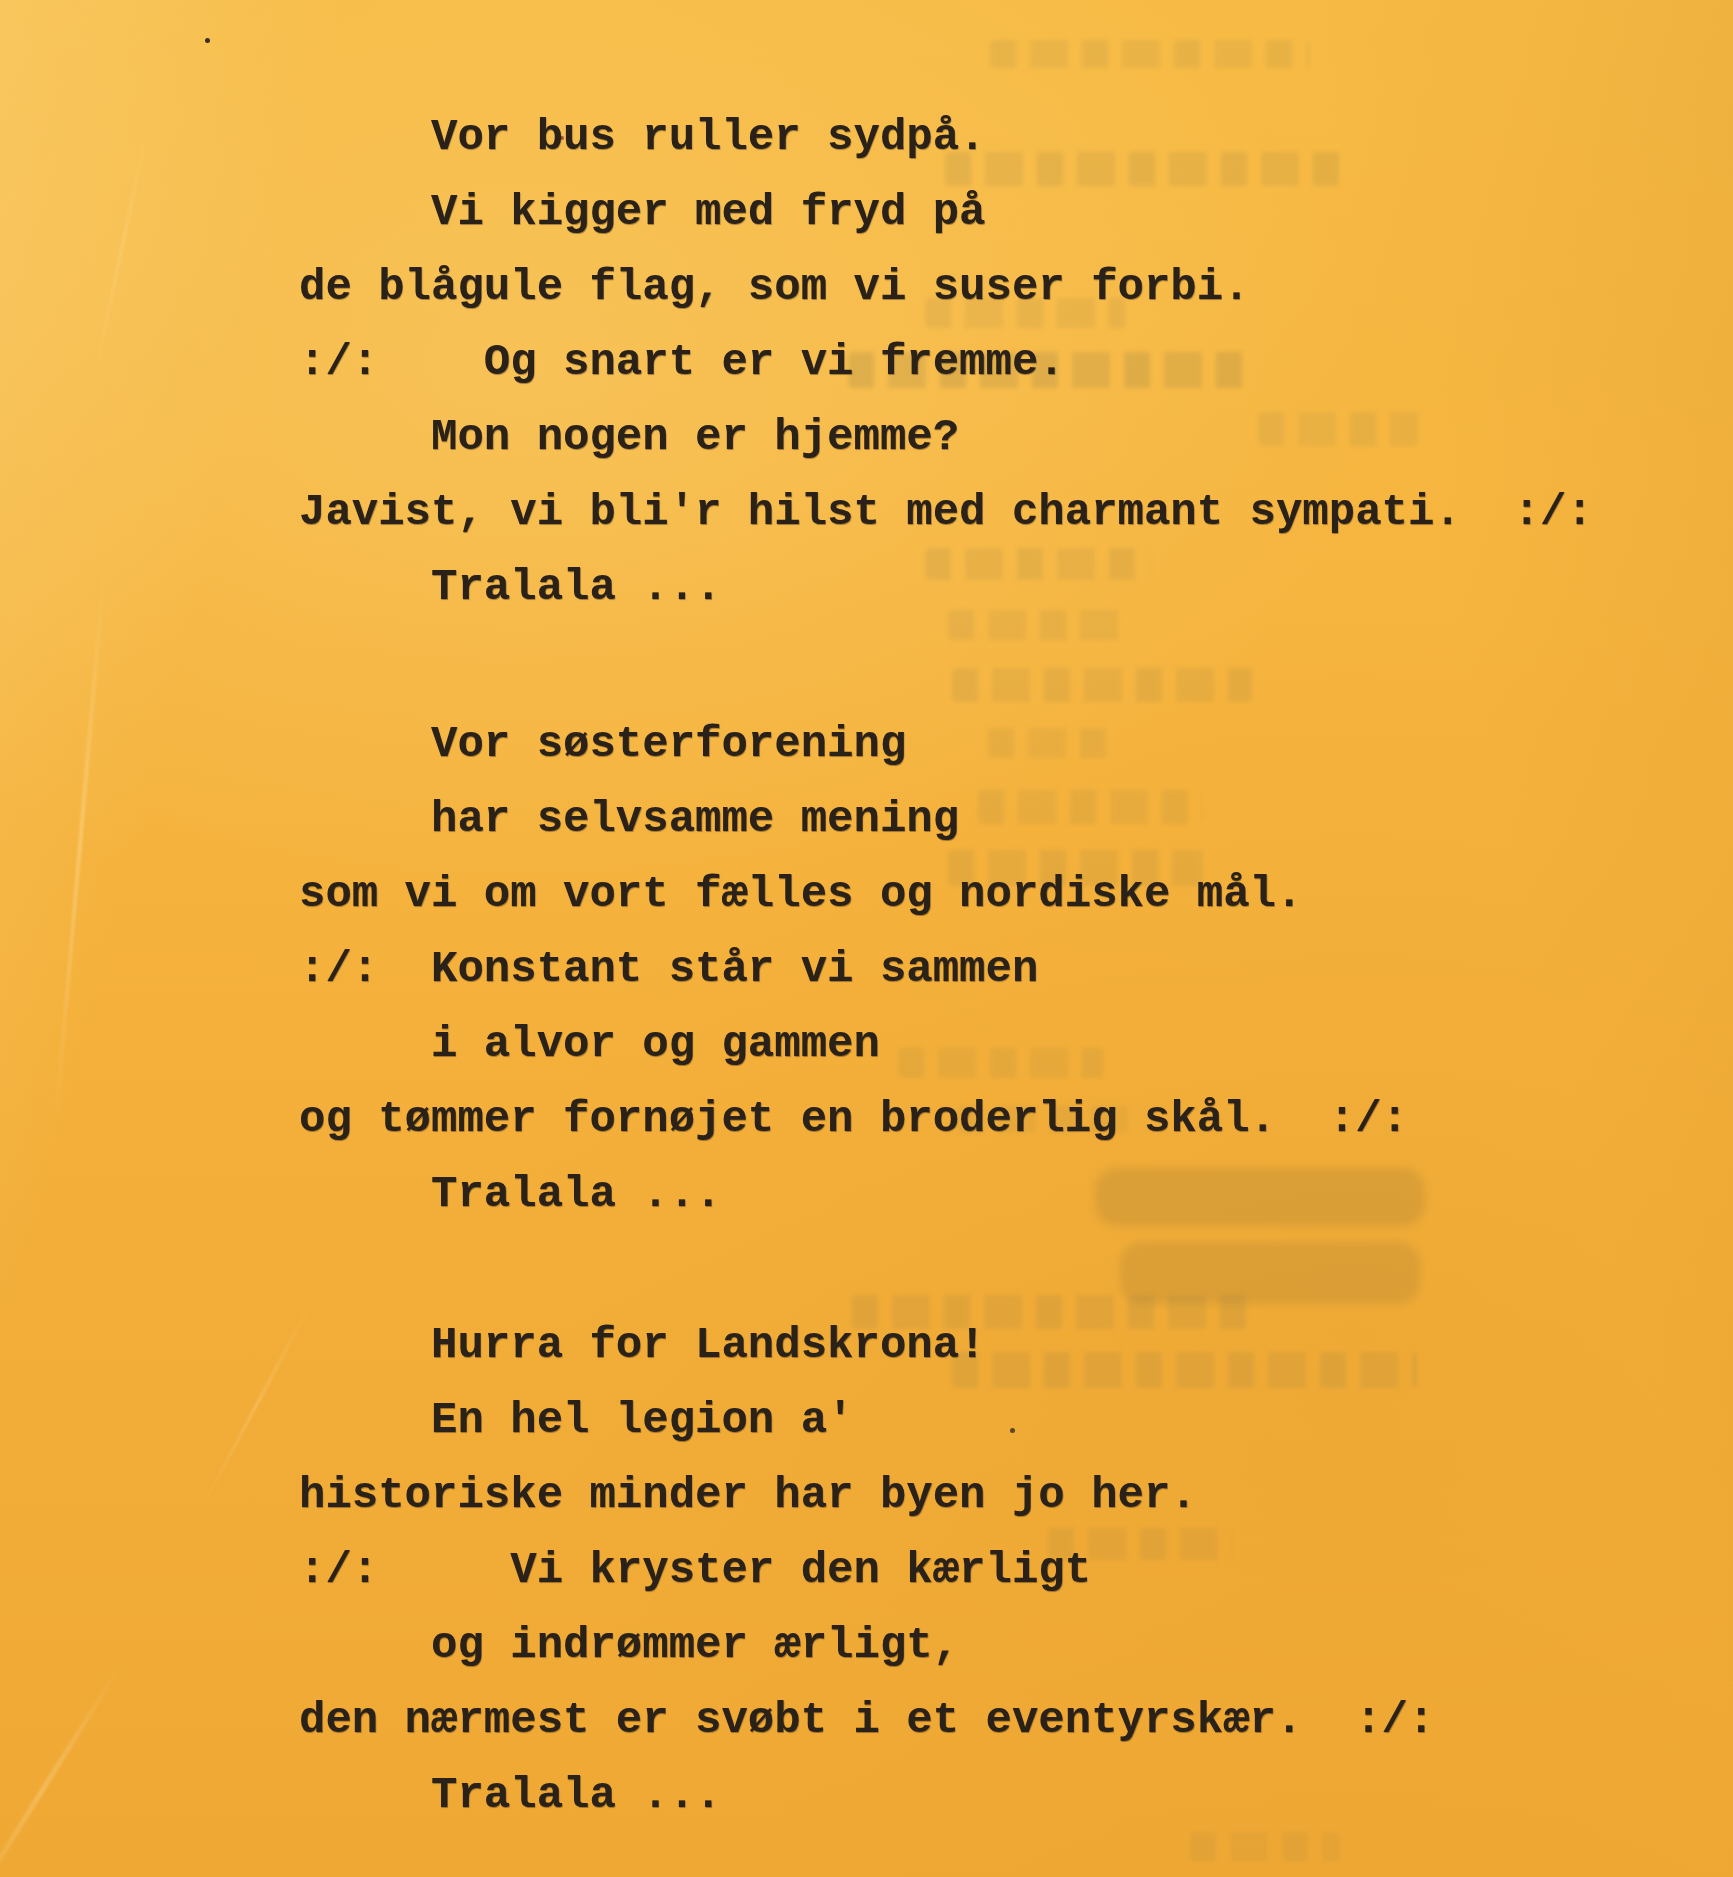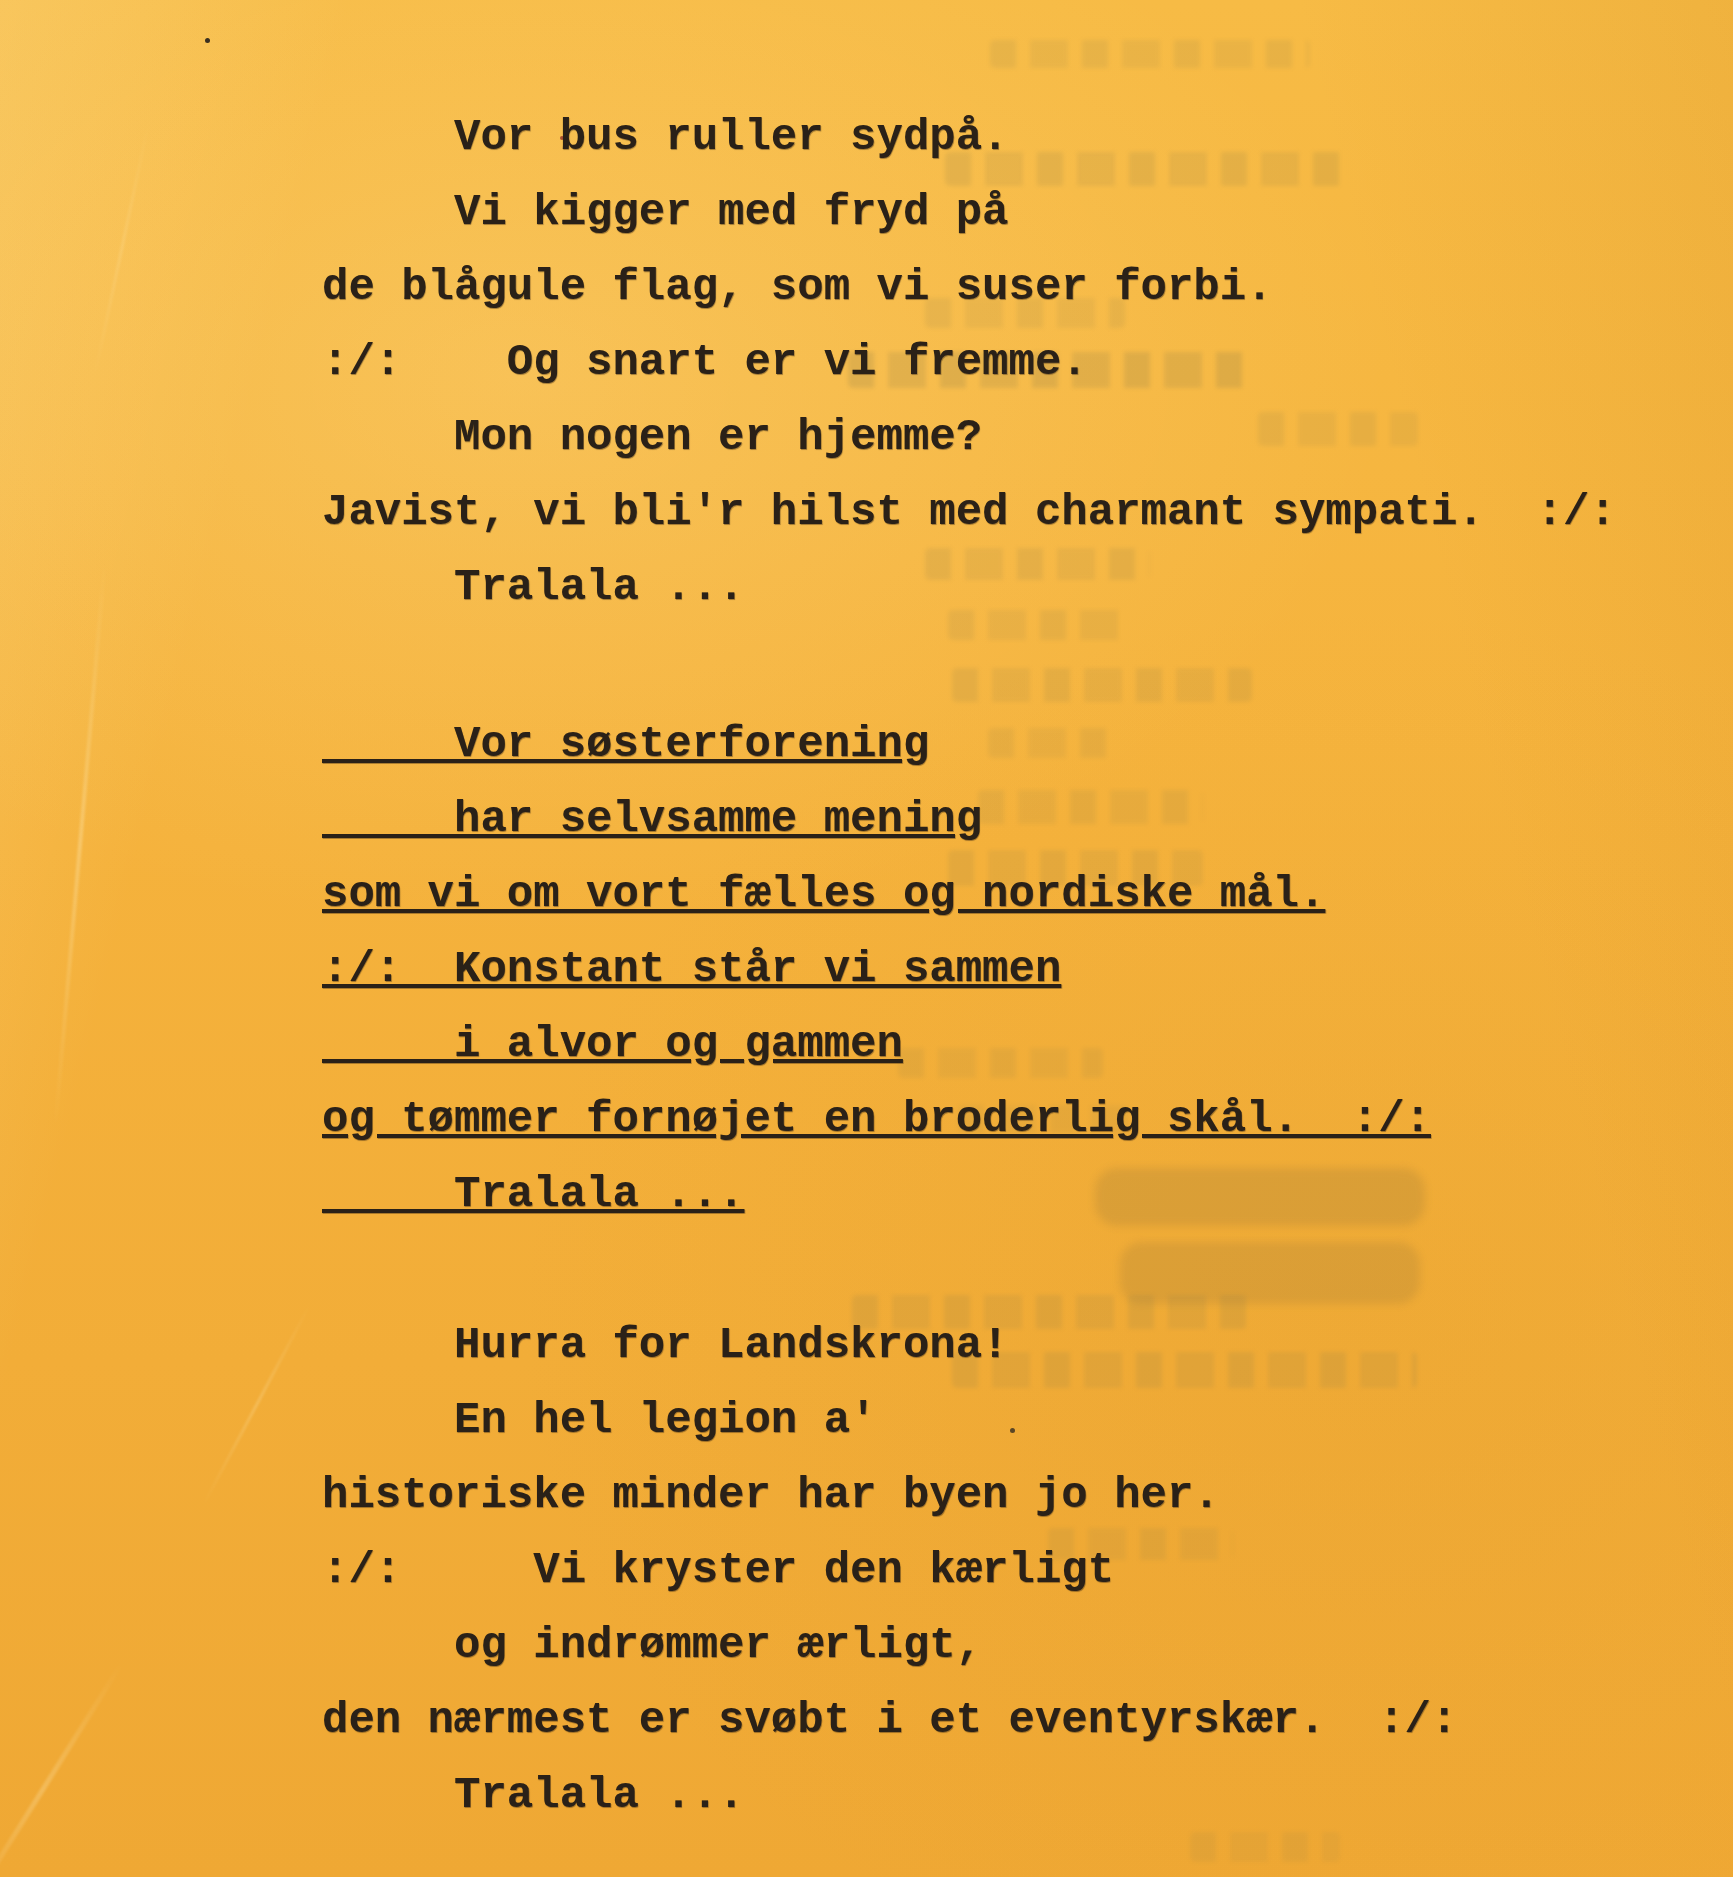--- a/index.html
+++ b/index.html
@@ -9,31 +9,31 @@
     overflow:hidden;
     background:
       radial-gradient(1400px 900px at 30% 20%, rgba(255,232,165,0.22), transparent 62%),
       radial-gradient(1300px 1100px at 78% 70%, rgba(205,135,25,0.10), transparent 65%),
       linear-gradient(104deg, rgba(255,238,180,0.20) 0%, transparent 16%),
       linear-gradient(256deg, rgba(185,115,15,0.12) 0%, transparent 20%),
       linear-gradient(180deg, #f7bb45 0%, #f5b23c 45%, #efa834 100%);
   }
   
   .lyrics{
-    position:absolute;left:322px;top:100px;
+    position:absolute;left:299px;top:100px;
     font-family:"Liberation Mono","DejaVu Sans Mono",monospace;
     font-weight:700;
     font-size:44px;line-height:75px;
     color:#2a2118;
     white-space:pre;
     text-shadow:0.6px 0.9px 0.7px rgba(62,42,20,0.45);
   }
   .stanza{margin:0;}
   .stanza:nth-child(1){margin-bottom:82px;}
-  .stanza:nth-child(2){margin-bottom:76px;text-decoration:underline;}
+  .stanza:nth-child(2){margin-bottom:76px;}
   .line{height:75px;}
   
   .ghost{
     position:absolute;
     border-radius:5px;
     filter:blur(2.2px);
     background:repeating-linear-gradient(90deg,
       rgba(148,128,72,0.30) 0px, rgba(148,128,72,0.30) 26px,
       rgba(148,128,72,0.0) 26px, rgba(148,128,72,0.0) 40px,
       rgba(148,128,72,0.26) 40px, rgba(148,128,72,0.26) 78px,

